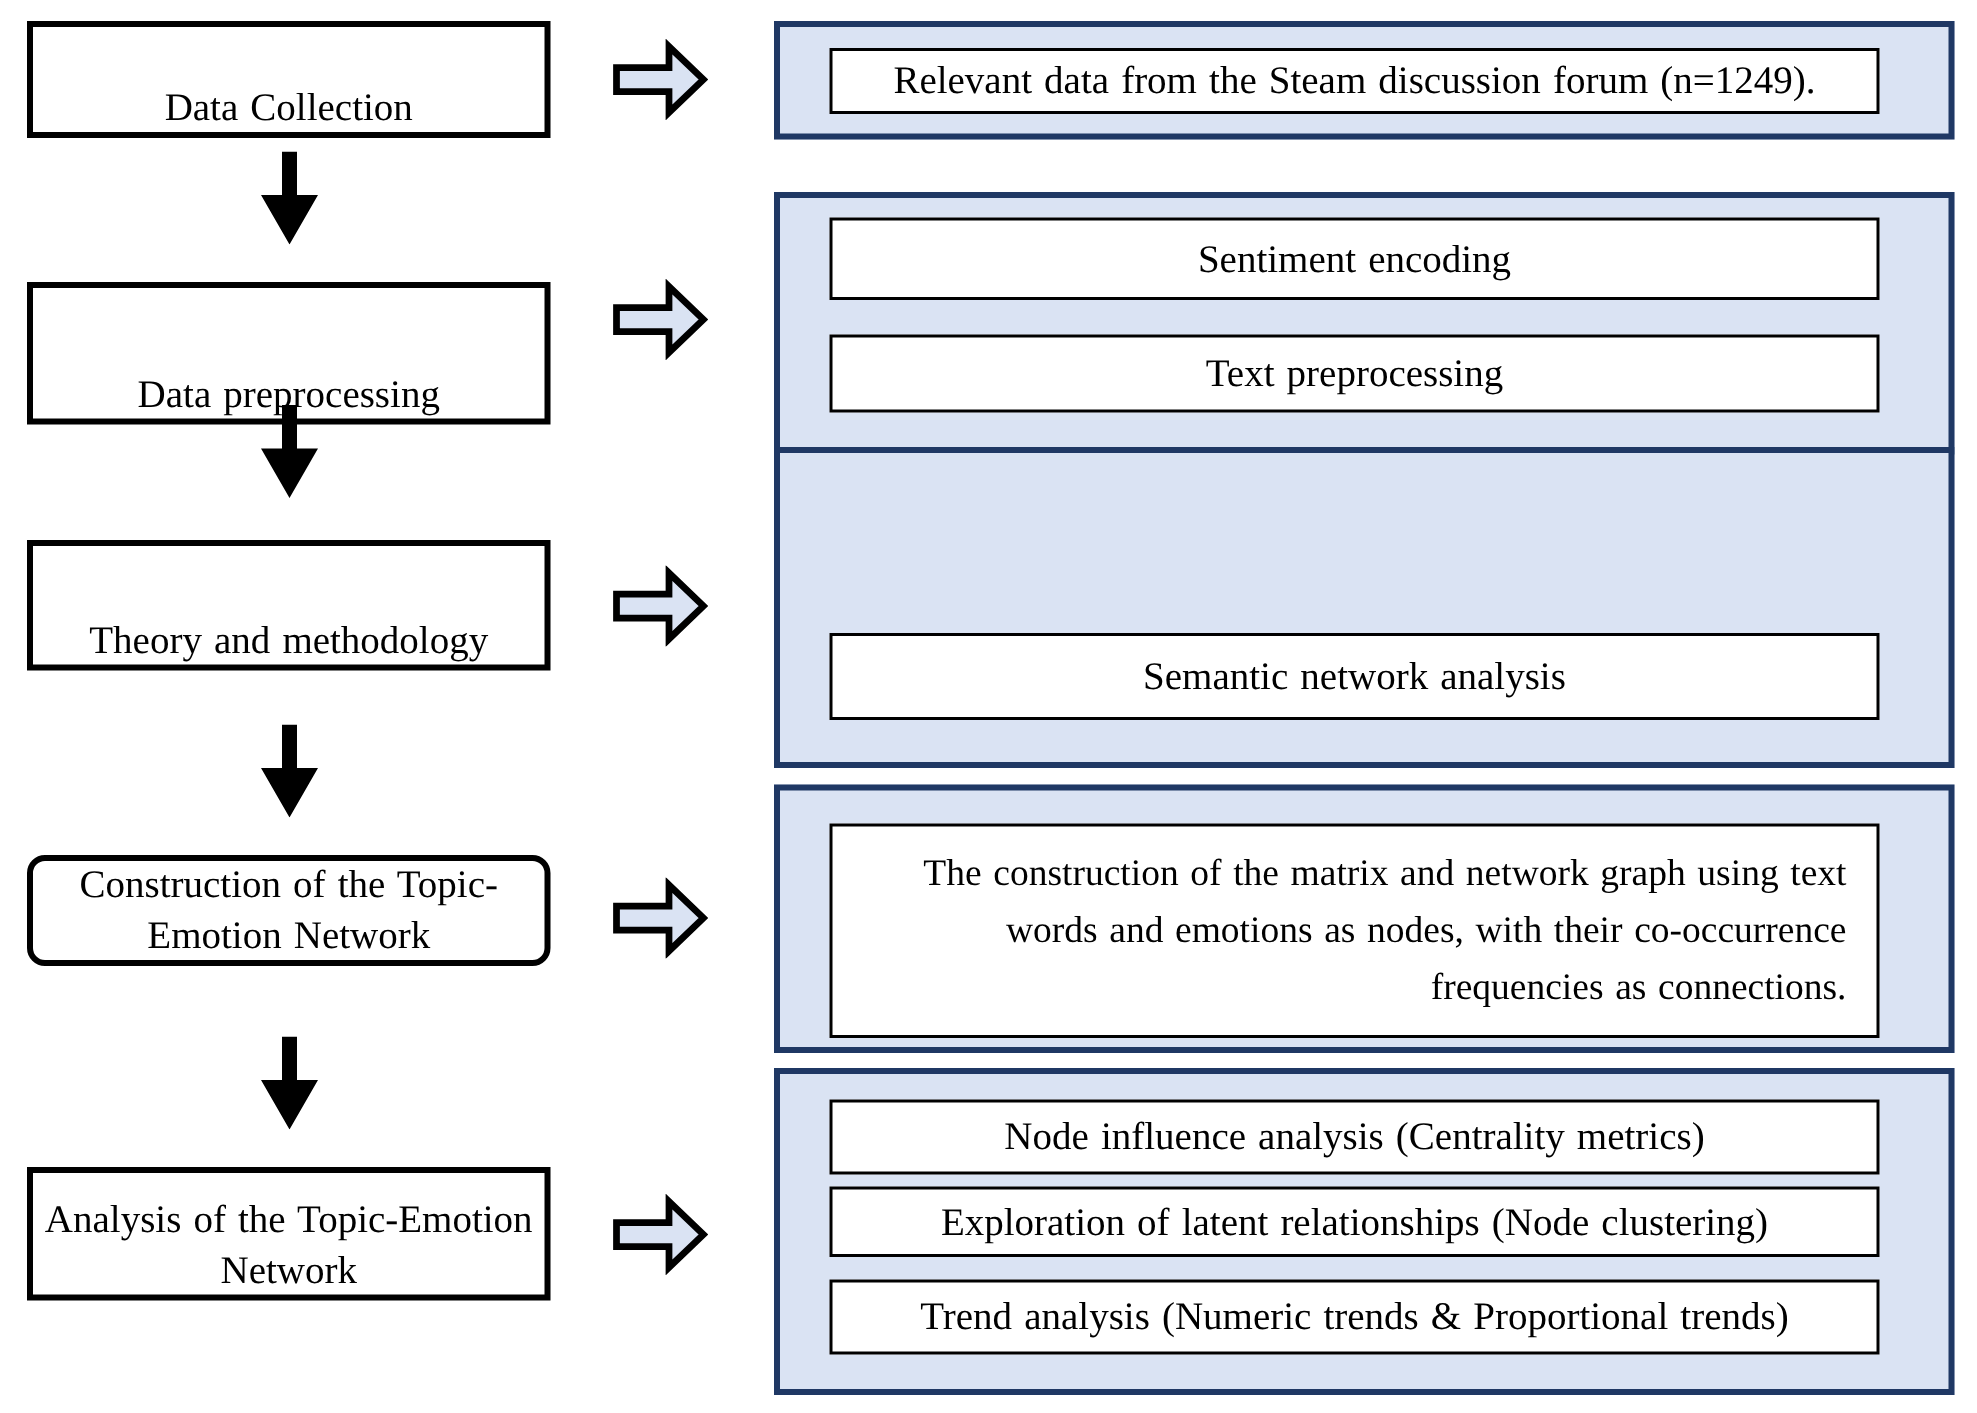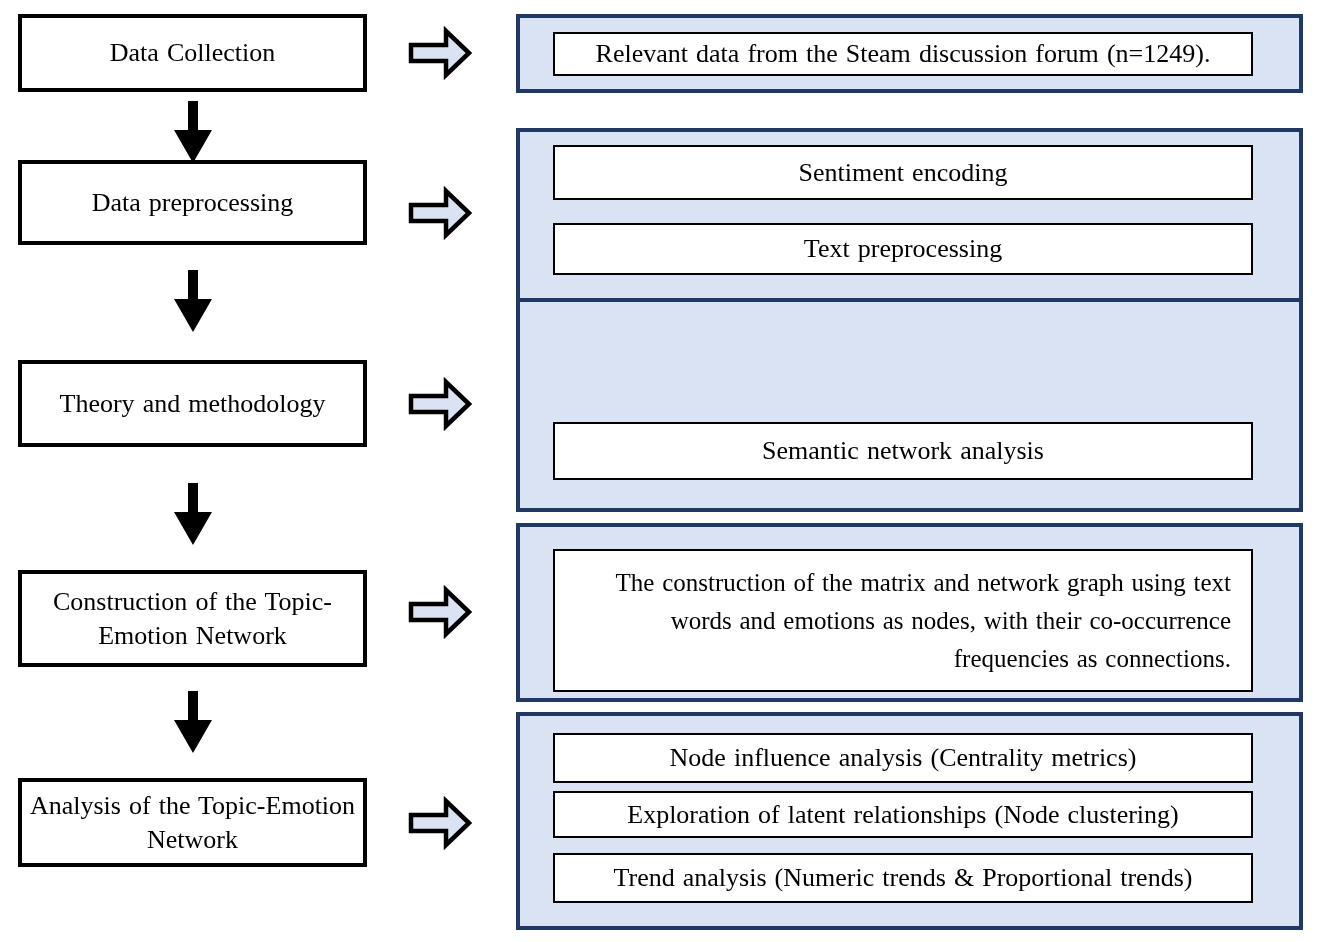--- a/index.html
+++ b/index.html
@@ -18,32 +18,32 @@
   }
   
   .stage {
     position: absolute;
     left: 18px;
     width: 349px;
     border: 4px solid #000000;
     background: #ffffff;
     box-sizing: border-box;
     display: flex;
-    align-items: center;
+    align-items: flex-end;
     justify-content: center;
     text-align: center;
     font-size: 26px;
     line-height: 1.28;
     word-spacing: 0.06em;
     padding: 0 6px;
   }
   .r1 { top: 14px;  height: 78px; }
-  .r2 { top: 160px; height: 85px; }
+  .r2 { top: 188px; height: 95px; }
   .r3 { top: 360px; height: 87px; }
-  .r4 { top: 570px; height: 97px; }
+  .r4 { top: 570px; height: 74px; border-radius: 12px; }
   .r5 { top: 778px; height: 89px; }
 
   
   .darrow { position: absolute; left: 174px; width: 38px; height: 62px; }
   .a1 { top: 101px; }
   .a2 { top: 270px; }
   .a3 { top: 483px; }
   .a4 { top: 691px; }
 
   

